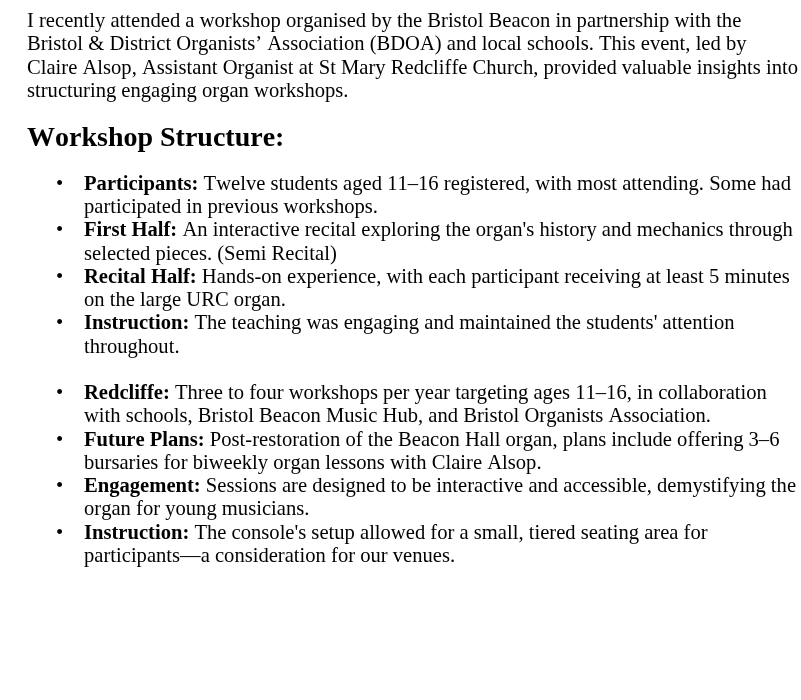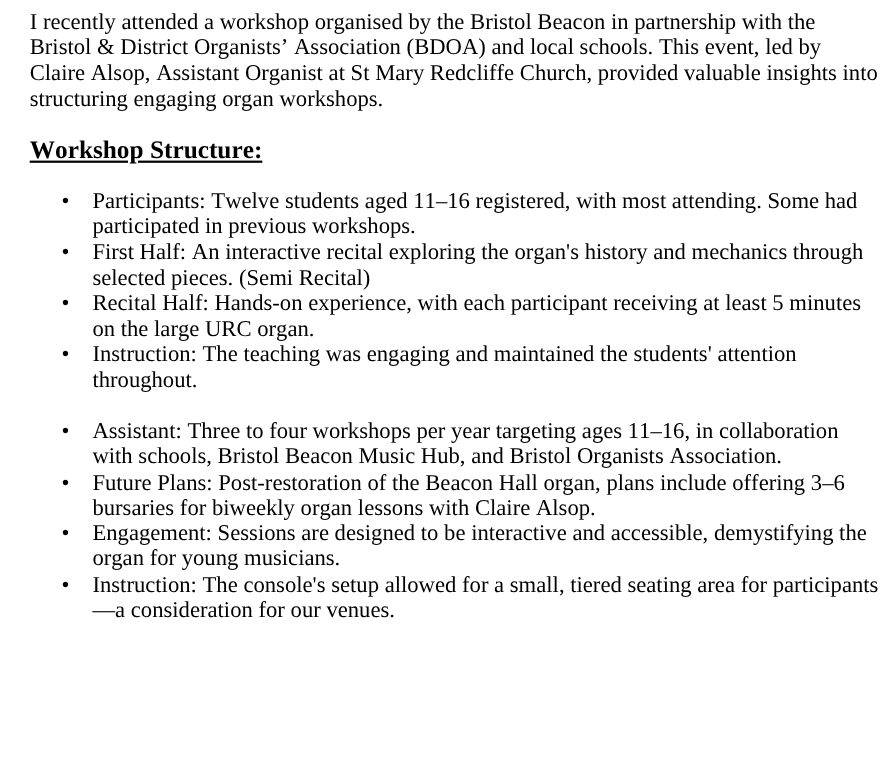--- a/index.html
+++ b/index.html
@@ -21,44 +21,43 @@
     overflow: hidden;
   }
   .content {
     width: 774px;
   }
   .para {
     margin: 0 0 23.25px 0;
   }
   .heading {
     font-weight: bold;
-    font-size: 23px;
+    font-size: 28px;
     line-height: 23.25px;
     margin: 0 0 23.25px 0;
-    text-decoration: underline;
   }
   ul.blist {
     list-style: none;
     margin: 0 0 23.25px 0;
     padding: 0;
   }
   ul.blist.last {
     margin-bottom: 0;
   }
   li.bullet {
     position: relative;
     padding-left: 57px;
   }
   li.bullet .marker {
     position: absolute;
     left: 29px;
     top: 0;
   }
   .b-label {
-    font-weight: normal;
+    font-weight: bold;
     text-align: center;
   }
 </style>
 </head>
 <body>
 
 <div class="content">
 
   <p class="para">I recently attended a workshop organised by the Bristol Beacon in partnership with the Bristol &amp; District Organists’ Association (BDOA) and local schools. This event, led by Claire Alsop, Assistant Organist at St Mary Redcliffe Church, provided valuable insights into structuring engaging organ workshops.</p>
 
@@ -67,19 +66,19 @@
 
   <ul class="blist">
     <li class="bullet"><span class="marker">•</span><span class="b-label">Participants:</span> <span>Twelve students aged 11–16 registered, with most attending. Some had participated in previous workshops.</span></li>
     <li class="bullet"><span class="marker">•</span><span class="b-label">First Half:</span> <span>An interactive recital exploring the organ's history and mechanics through selected pieces. (Semi Recital)</span></li>
     <li class="bullet"><span class="marker">•</span><span class="b-label">Recital Half:</span> <span>Hands-on experience, with each participant receiving at least 5 minutes on the large URC organ.</span></li>
     <li class="bullet"><span class="marker">•</span><span class="b-label">Instruction:</span> <span>The teaching was engaging and maintained the students' attention throughout.</span></li>
   </ul>
 
 
   <ul class="blist last">
-    <li class="bullet"><span class="marker">•</span><span class="b-label">Assistant:</span> <span>Three to four workshops per year targeting ages 11–16, in collaboration with schools, Bristol Beacon Music Hub, and Bristol Organists Association.</span></li>
+    <li class="bullet"><span class="marker">•</span><span class="b-label">Redcliffe:</span> <span>Three to four workshops per year targeting ages 11–16, in collaboration with schools, Bristol Beacon Music Hub, and Bristol Organists Association.</span></li>
     <li class="bullet"><span class="marker">•</span><span class="b-label">Future Plans:</span> <span>Post-restoration of the Beacon Hall organ, plans include offering 3–6 bursaries for biweekly organ lessons with Claire Alsop.</span></li>
     <li class="bullet"><span class="marker">•</span><span class="b-label">Engagement:</span> <span>Sessions are designed to be interactive and accessible, demystifying the organ for young musicians.</span></li>
     <li class="bullet"><span class="marker">•</span><span class="b-label">Instruction:</span> <span>The console's setup allowed for a small, tiered seating area for participants—a consideration for our venues.</span></li>
   </ul>
 
 </div>
 
 </body></html>

